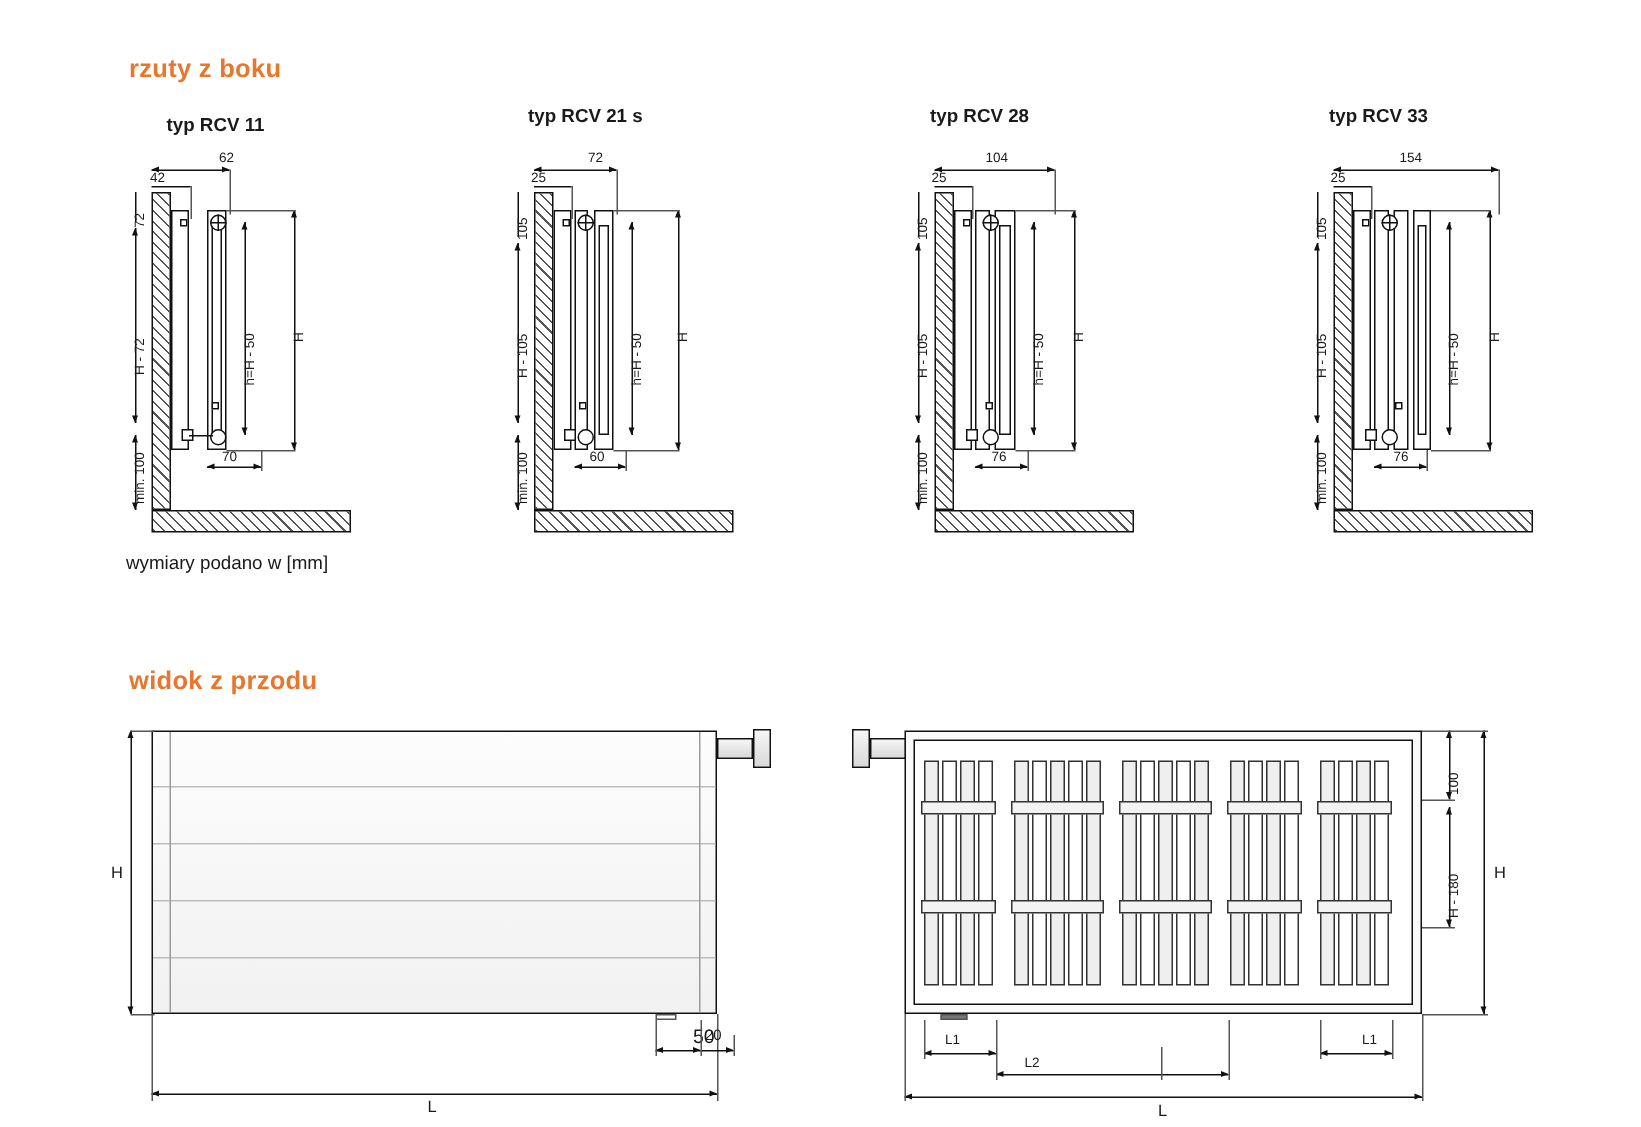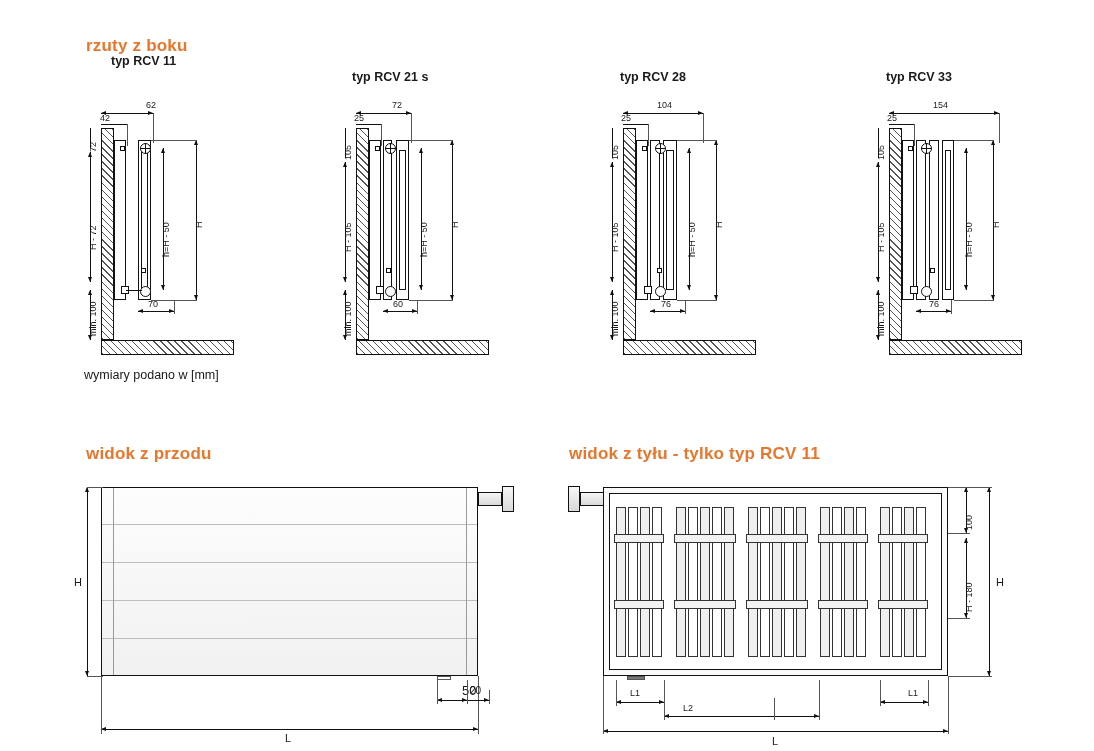--- a/index.html
+++ b/index.html
@@ -161,30 +161,29 @@
     background: #f3f3f3;
   }
 </style>
 </head>
 <body>
 
 <div class="page">
 
   <div class="sec-title" style="left:86px; top:36px;">rzuty z boku</div>
 
-  <div class="type-title" style="left:111px; top:54px;">typ RCV 11</div>
+  <div class="type-title" style="left:111px; top:76px;">typ RCV 11</div>
   <div class="type-title" style="left:352px; top:70px;">typ RCV 21 s</div>
   <div class="type-title" style="left:620px; top:70px;">typ RCV 28</div>
   <div class="type-title" style="left:886px; top:70px;">typ RCV 33</div>
 
   <div class="note" style="left:84px; top:368px;">wymiary podano w [mm]</div>
 
 
   <div class="sec-title" style="left:86px; top:444px;">widok z przodu</div>
-  <div class="sec-title" style="left:569px; top:444px;">widok z tyłu - tylko typ RCV 11</div>
 
   <div>
 
     <div class="hatch" style="left:101px; top:128px; width:13px; height:212px;"></div>
 
     <div class="hatch" style="left:101px; top:340px; width:133px; height:15px;"></div>
 
     <div class="panel" style="left:114px; top:140px; width:12px; height:160px;"></div>
 
     <div class="panel" style="left:138px; top:140px; width:13px; height:160px;"></div>

